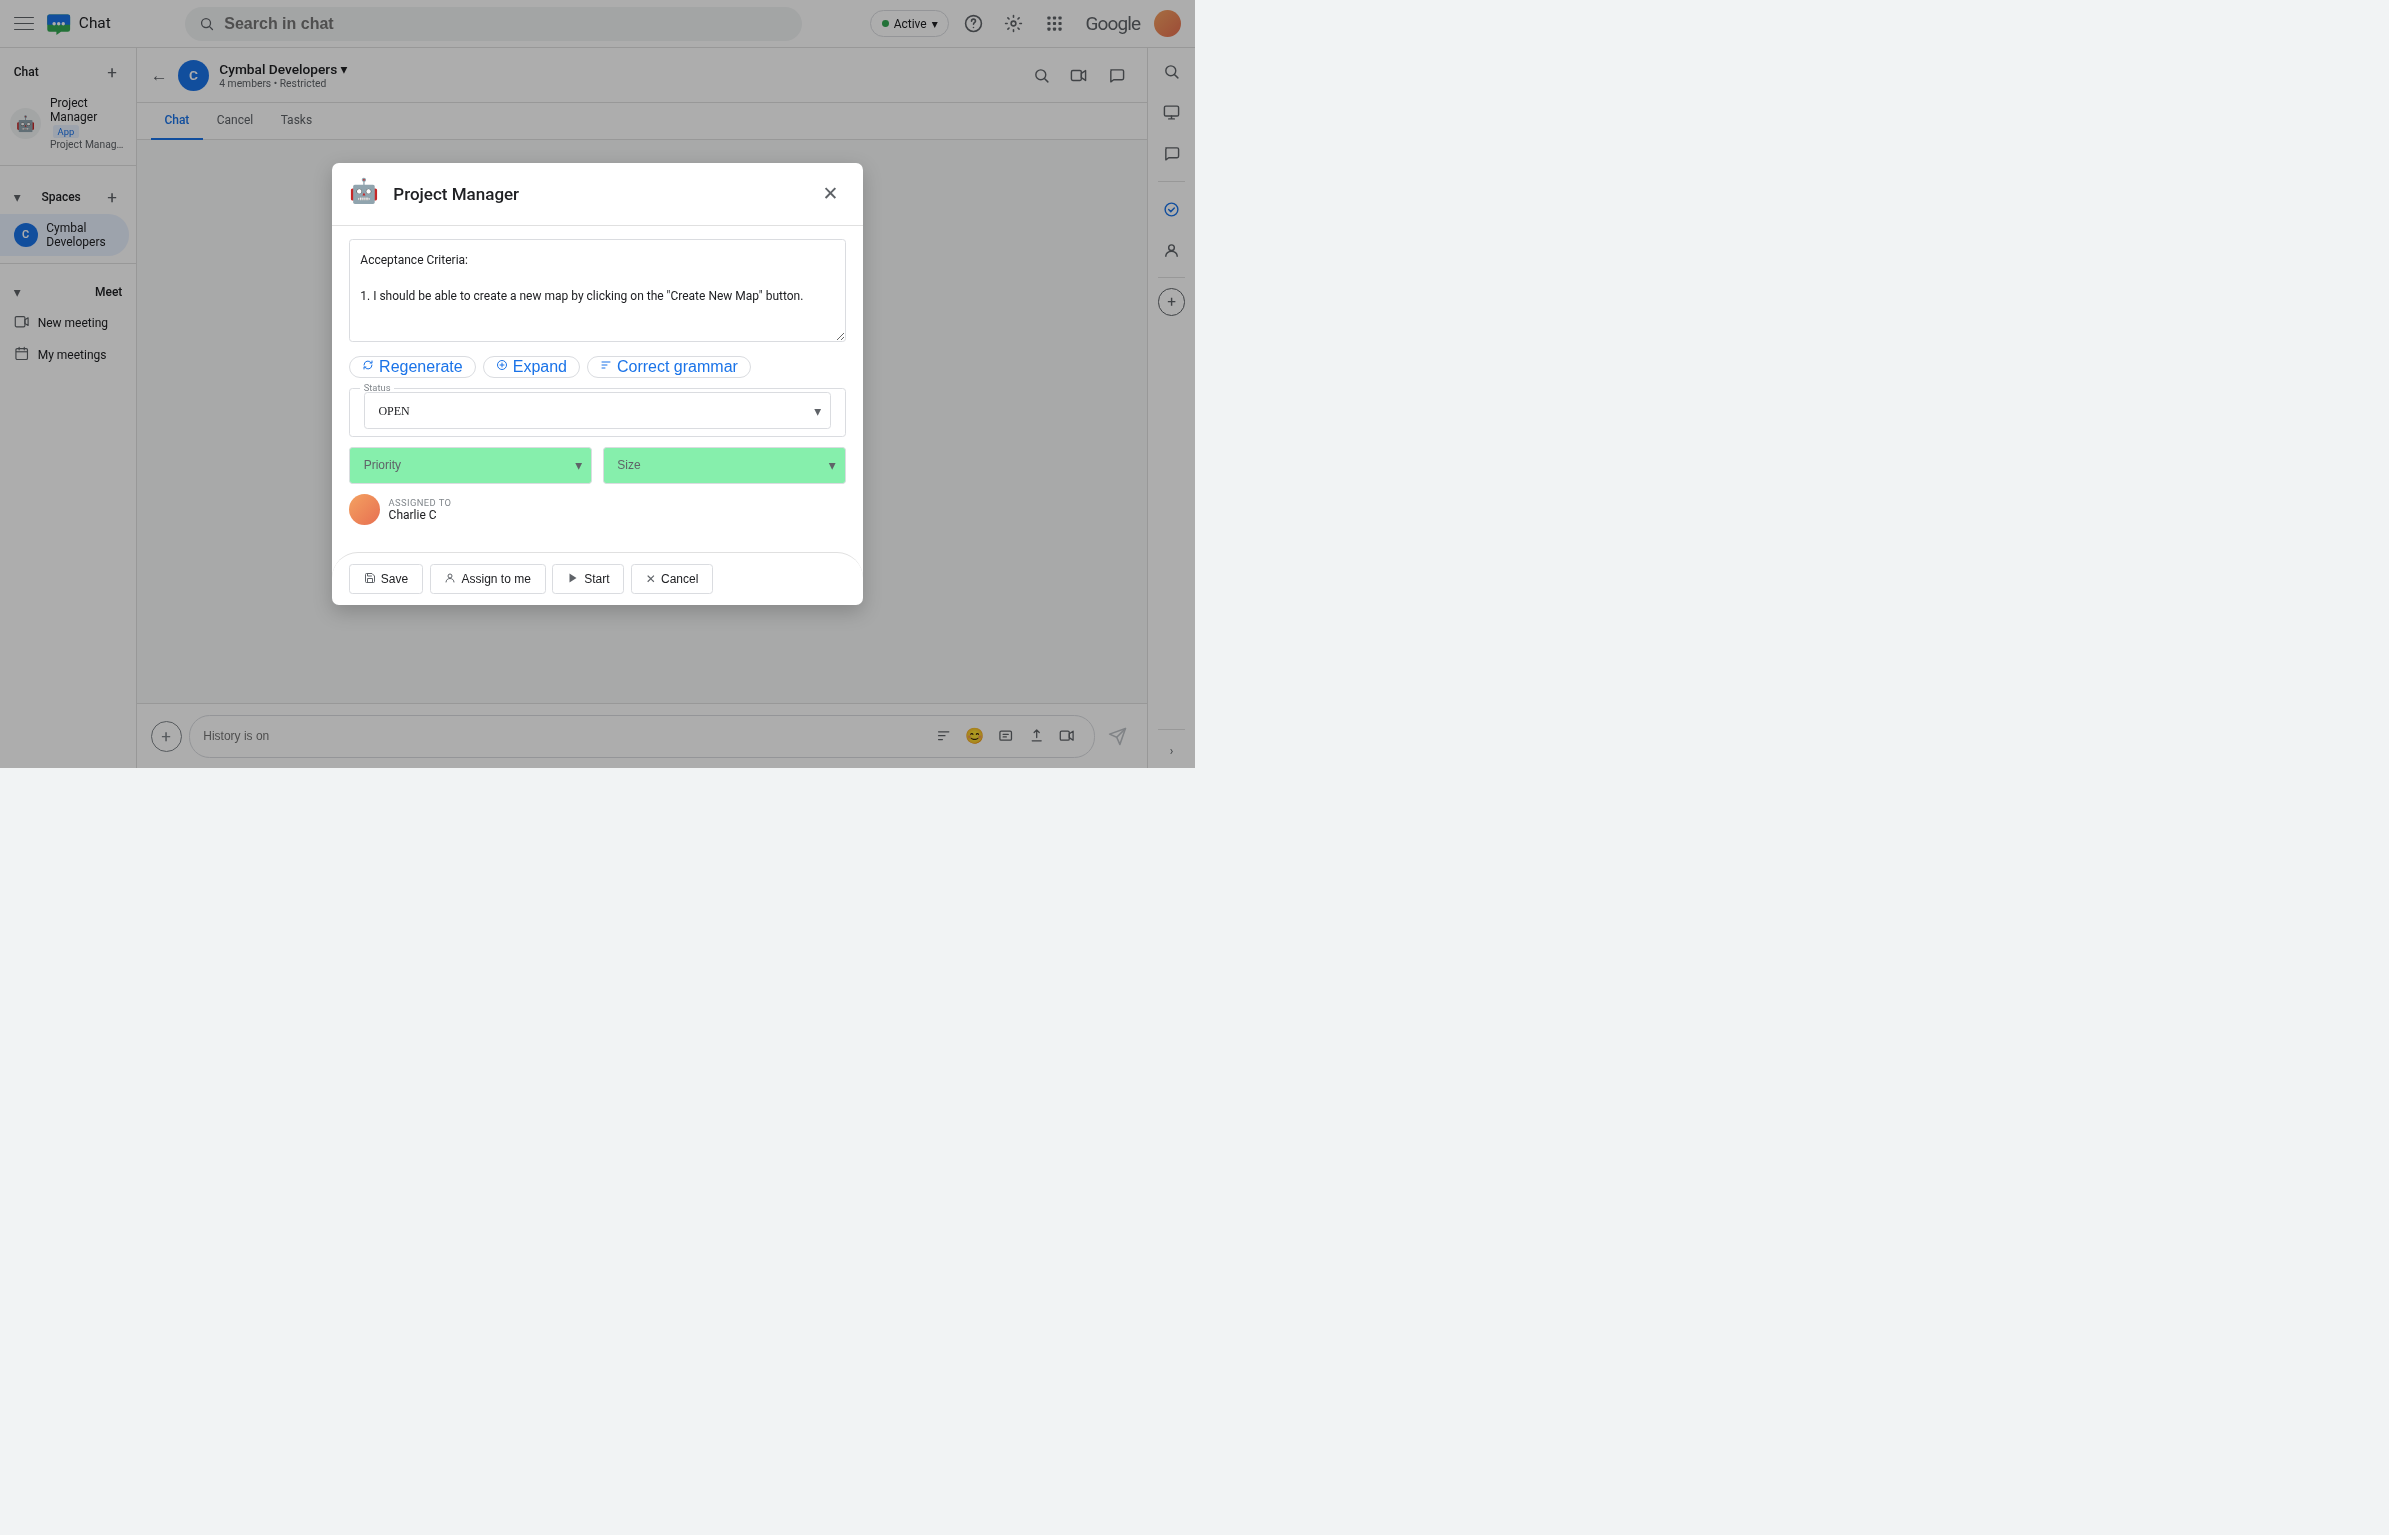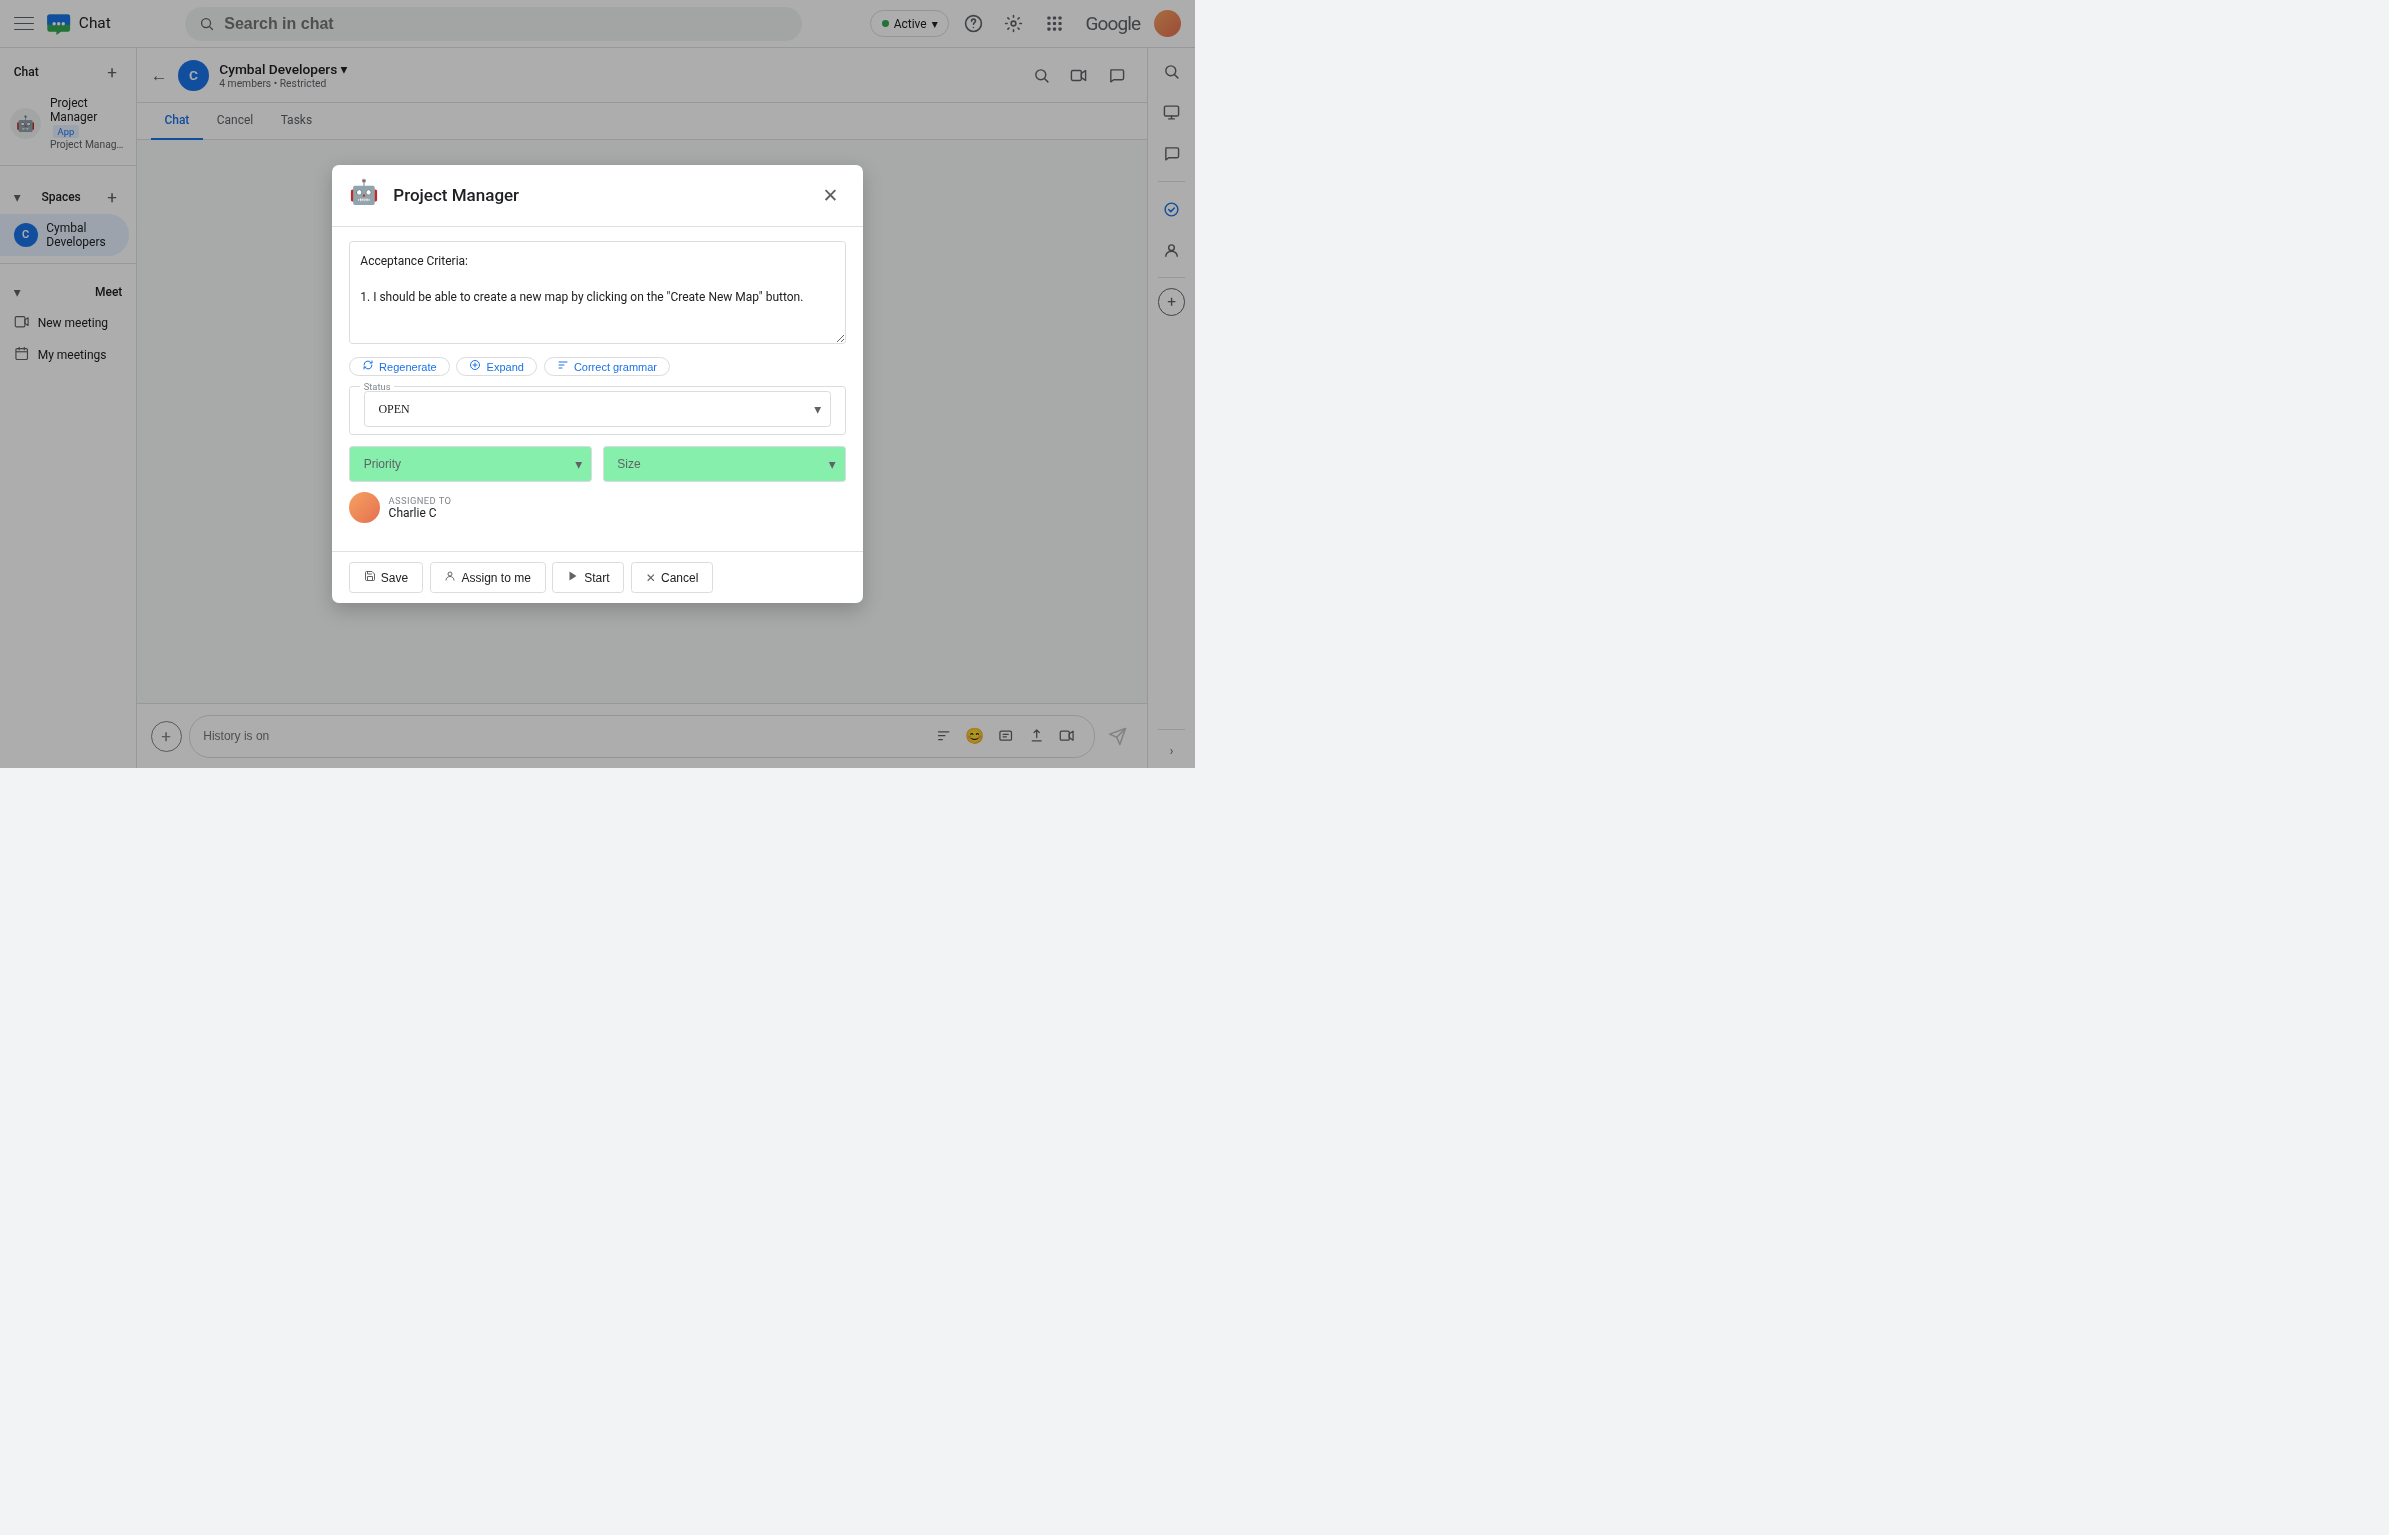--- a/index.html
+++ b/index.html
@@ -384,21 +384,21 @@
       display: flex;
       gap: 6.9px;
       margin: 10.3px 0;
       flex-wrap: wrap;
     }
     .ai-btn {
       display: flex; align-items: center; gap: 5.1px;
       padding: 1px 12px;
       border: 0.9px solid #dadce0;
       border-radius: 17px;
-      font-size: 11px;
+      font-size: 16px;
       color: #1a73e8;
       cursor: pointer;
       background: #fff;
       white-space: nowrap;
     }
     .ai-btn-icon {
       font-size: 12px;
     }
     .select-wrapper {
       position: relative;
@@ -481,20 +481,21 @@
       font-size: 9.4px; color: #80868b; text-transform: uppercase; letter-spacing: 0.4px;
     }
     .assignee-name { font-size: 12px; color: #202124; }
 
     
     .modal-footer {
       display: flex; gap: 6.9px;
       padding: 10.3px 17px;
       border-top: 0.9px solid #e0e0e0;
       flex-shrink: 0;
+      border-radius: 26px;
     }
     .footer-btn {
       display: flex; align-items: center; gap: 5.1px;
       padding: 6.9px 13.7px;
       border: 0.9px solid #dadce0;
       border-radius: 3.4px;
       font-size: 12px;
       cursor: pointer;
       background: #fff;
       color: #202124;

